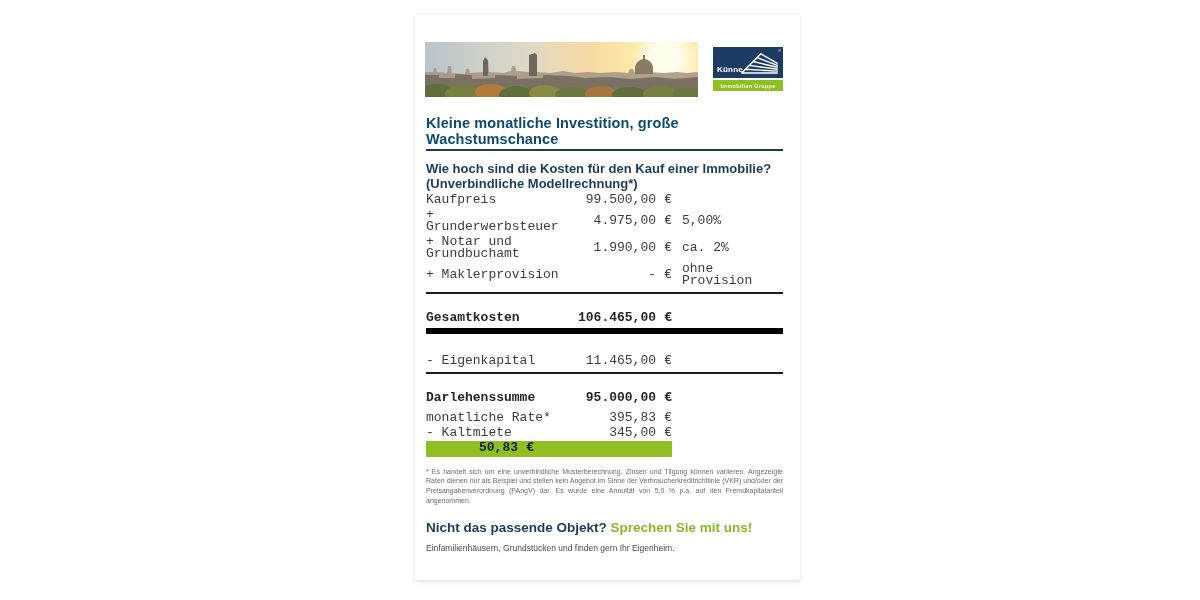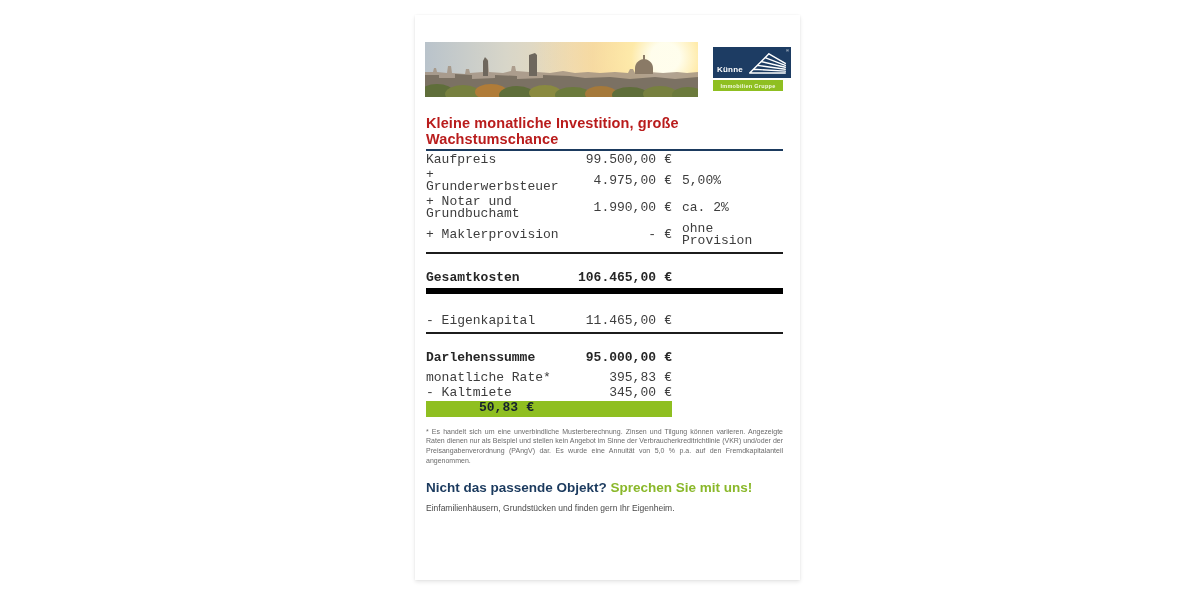--- a/index.html
+++ b/index.html
@@ -18,29 +18,29 @@
   .photo {
     position:absolute; left:10px; top:27px; width:273px; height:55px; overflow:hidden;
     background:
       radial-gradient(circle at 88% 28%, rgba(255,255,240,0.95) 0 6%, rgba(255,236,170,0.85) 14%, rgba(255,215,140,0.45) 30%, rgba(255,215,140,0) 55%),
       linear-gradient(to right, #b9c3cb 0%, #d8d6c9 30%, #ecdcba 55%, #f7dda4 78%, #ffe9b4 100%);
   }
   .photo svg { position:absolute; left:0; top:0; width:100%; height:100%; display:block; }
 
   
   .logo { position:absolute; left:298px; top:32px; width:70px; }
-  .logo-box { position:relative; width:78px; height:31px; background:#1d3c63; }
+  .logo-box { position:relative; width:70px; height:31px; background:#1d3c63; }
   .logo-reg { position:absolute; right:2px; top:1px; color:#ffffff; font-size:4px; }
   .logo-brand { position:absolute; left:4px; bottom:4px; color:#ffffff; font-size:8px; font-weight:bold; letter-spacing:0.2px; }
   .logo-art { position:absolute; right:3px; top:3px; width:42px; height:25px; }
   .logo-bar { margin-top:2px; width:70px; height:11px; background:#8fbf21; color:#f4f9e4; font-size:5.5px; font-weight:bold; display:flex; align-items:center; justify-content:center; letter-spacing:0.3px; }
 
   .content { position:absolute; left:11px; top:0; width:357px; }
 
-  .title { margin-top:100px; font-size:14.5px; font-weight:bold; color:#b91c1c; letter-spacing:0.1px; }
+  .title { margin-top:100px; font-size:14.5px; font-weight:bold; color:#0c4a6e; letter-spacing:0.1px; }
   .title span { border-bottom:2px solid #1b3a5e; padding-bottom:2px; display:inline-block; }
 
   .subtitle { margin-top:11px; font-size:13px; font-weight:bold; color:#1b3a5e; line-height:14.5px; }
 
   
   .table { margin-top:2px; width:357px; font-size:13px; color:#3d3d3d;font-family:Liberation Mono, monospace; }
   .t-row { display:flex; align-items:center; padding:1px 0; line-height:12.5px; }
   .t-main { display:flex; align-items:center; width:246px; }
   .t-label { flex:1; }
   .t-amt { width:92px; text-align:right; }
@@ -108,20 +108,24 @@
       </div>
       <div class="logo-bar">Immobilien Gruppe</div>
     </div>
 
     <div class="content">
 
       <div class="title">
         <span>Kleine monatliche Investition, große Wachstumschance</span>
       </div>
 
+      <div class="subtitle">
+        <div>Wie hoch sind die Kosten für den Kauf einer Immobilie?</div>
+        <div>(Unverbindliche Modellrechnung*)</div>
+      </div>
 
       <div class="table">
 
         <div class="t-row">
           <div class="t-main">
               <span class="t-label">Kaufpreis</span>
               <span class="t-amt">99.500,00</span>
               <span class="t-cur">€</span>
             </div>
           <span class="t-note"></span>

